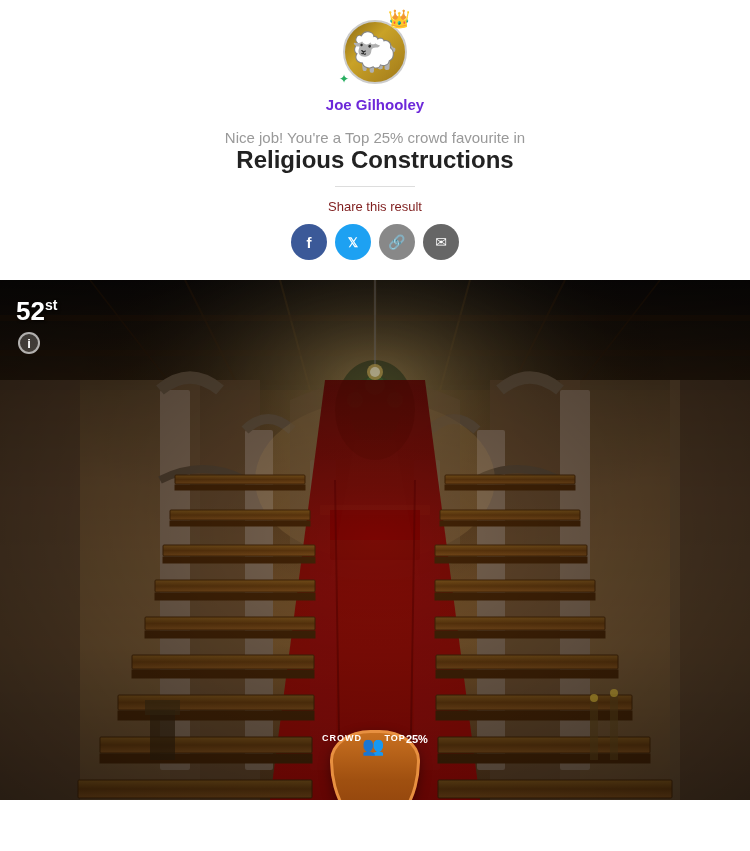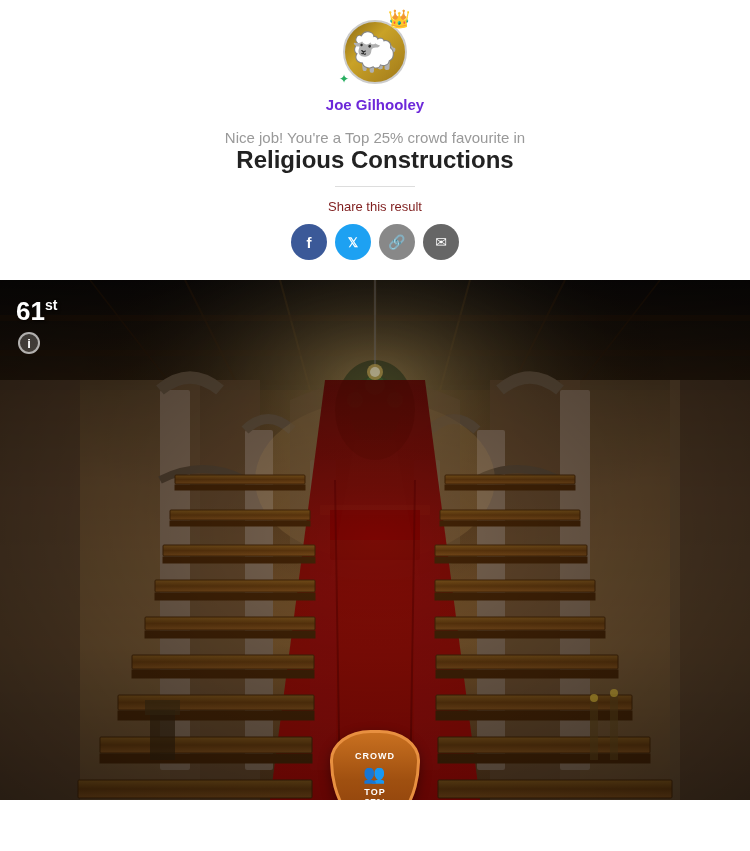--- a/index.html
+++ b/index.html
@@ -170,22 +170,22 @@
       text-align: center;
       z-index: 20;
     }
 
     .crowd-badge-shield {
       width: 90px;
       height: 100px;
       background: linear-gradient(180deg, #c87020 0%, #a05010 50%, #8b3f0a 100%);
       border-radius: 45% 45% 50% 50% / 30% 30% 70% 70%;
       display: flex;
-      flex-direction: column;
-      align-items: center;
+      flex-direction: row;
+      align-items: flex-start;
       justify-content: center;
       margin: 0 auto;
       border: 3px solid #e89040;
       position: relative;
       box-shadow: 0 4px 12px rgba(0,0,0,0.4);
     }
 
     .crowd-text {
       color: #fff;
       font-size: 9px;
@@ -429,21 +429,21 @@
       <radialGradient id="vignette" cx="50%" cy="50%" r="70%">
         <stop offset="0%" style="stop-color:#000000;stop-opacity:0"></stop>
         <stop offset="100%" style="stop-color:#000000;stop-opacity:0.5"></stop>
       </radialGradient>
     </defs>
     <rect width="750" height="520" fill="url(#vignette)"></rect>
   </svg>
 
   
   <div class="number-badge">
-    <span>61</span><sup>st</sup>
+    <span>52</span><sup>st</sup>
   </div>
 
   
   <div class="info-badge">
     <span>i</span>
   </div>
 
   
   <div class="crowd-badge-container">
     <div class="crowd-badge-shield">

